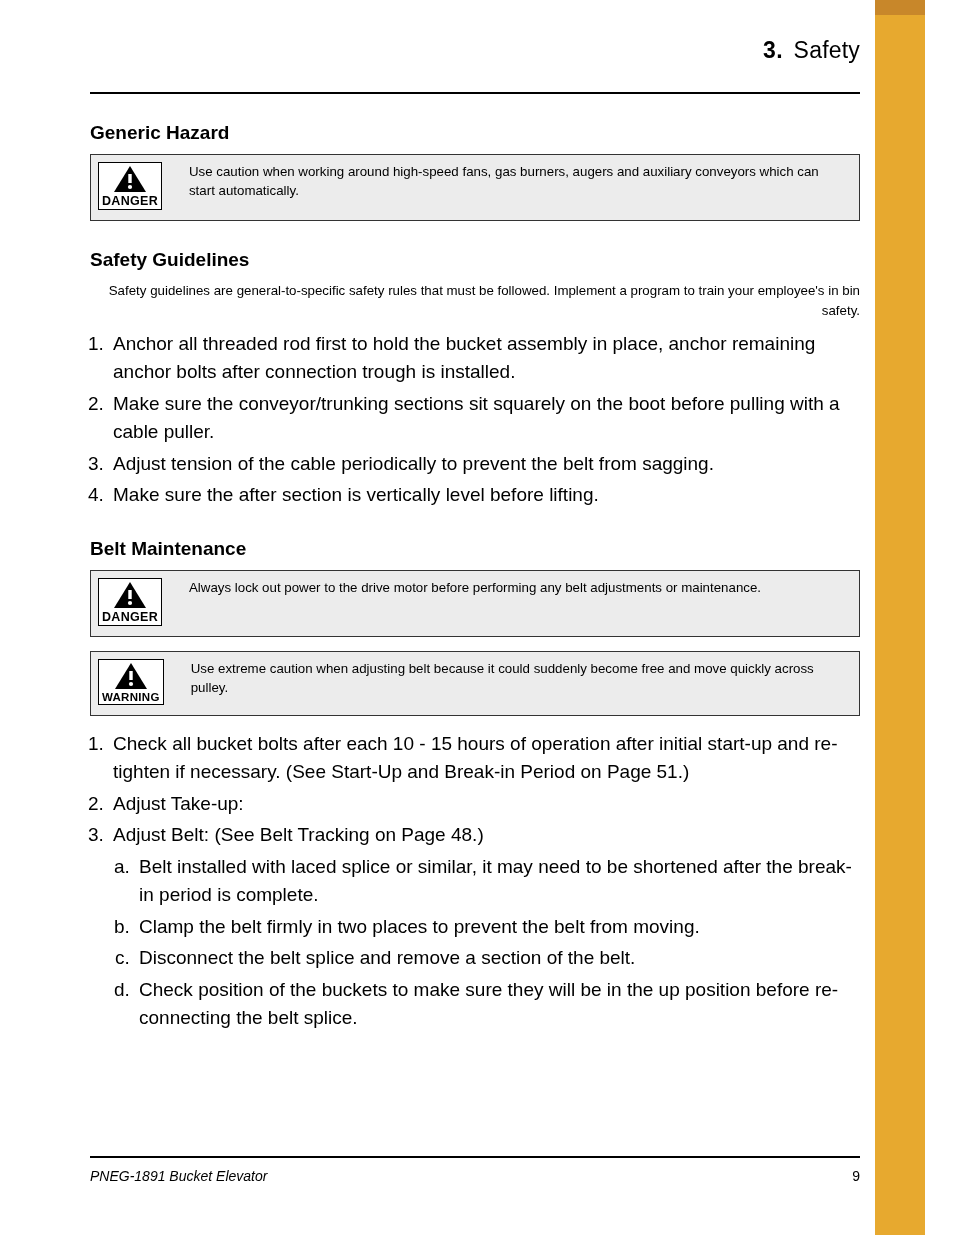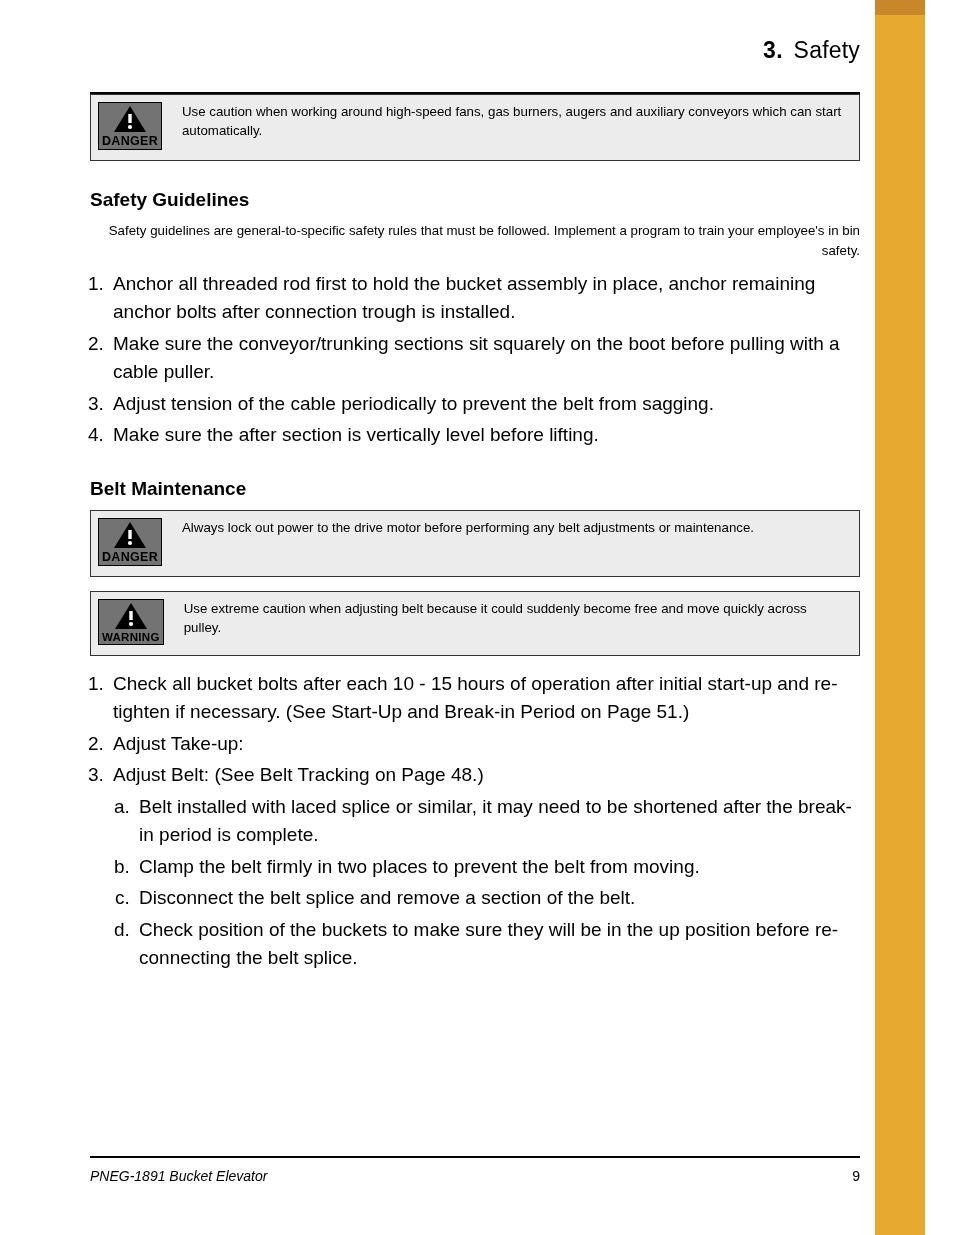--- a/index.html
+++ b/index.html
@@ -8,21 +8,21 @@
   .orange-bar { position: absolute; top: 0; right: 29px; width: 50px; height: 1235px; background: #e7a92f; }
   .orange-top { position: absolute; top: 0; right: 29px; width: 50px; height: 15px; background: #c8872a; }
   .content { position: absolute; top: 37px; left: 90px; width: 770px; }
   .hr-top { border: none; border-top: 2.5px solid #000; margin-top: 28px; }
   .hr-bottom { position: absolute; left: 90px; top: 1156px; width: 770px; border: none; border-top: 2px solid #000; }
   .chapter-header { text-align: right; margin-bottom: 6px; }
   .chapter-num { font-size: 23px; font-weight: bold; letter-spacing: 0.5px; }
   .chapter-title { font-size: 23px; font-weight: normal; letter-spacing: 0.2px; margin-left: 6px; }
   .section-title { font-size: 19px; font-weight: bold; margin: 28px 0 10px 0; }
   .callout { border: 1px solid #333; background: #ececec; padding: 7px 15px 10px 7px; margin: 0 0 14px 0; display: flex; align-items: flex-start; }
-  .callout .label { display: inline-block; border: 1px solid #000; background: #737373; padding: 2px 3px 1px 3px; text-align: center; margin-right: 20px; flex: 0 0 auto; }
+  .callout .label { display: inline-block; border: 1px solid #000; background: #ffffff; padding: 2px 3px 1px 3px; text-align: center; margin-right: 27px; flex: 0 0 auto; }
   .callout .label svg { display: block; margin: 0 auto 1px auto; }
   .callout .label-word { font-size: 12.5px; font-weight: bold; letter-spacing: 0.3px; }
   .label.warning .label-word { font-size: 11.5px; }
   .callout .body { font-size: 13.3px; line-height: 1.45; flex: 1; }
   p.body-text { font-size: 13.3px; line-height: 1.5; margin: 9px 0; text-align: right; }
   ol.num-list { font-size: 19px; line-height: 1.5; margin: 2px 0 6px 0; padding-left: 19px; }
   ol.num-list li { padding-left: 4px; margin-bottom: 3px; }
   ol.sub-list { list-style-type: lower-alpha; padding-left: 22px; margin-top: 3px; }
   ol.sub-list li { margin-bottom: 3px; }
   .footer { position: absolute; top: 1168px; left: 90px; width: 770px; font-size: 14px; color: #000; }
@@ -36,20 +36,21 @@
   <div class="orange-bar"></div>
   <div class="orange-top"></div>
 
   <div class="content">
     <div class="chapter-header">
       <span class="chapter-num">3.</span>
       <span class="chapter-title">Safety</span>
     </div>
     <hr class="hr-top">
 
+    <div class="section-title">Generic Hazard</div>
     <div class="callout">
       <div class="label">
         <svg width="34" height="28" viewBox="0 0 34 28">
             <polygon points="17,1 33,27 1,27" fill="#000"></polygon>
             <rect x="15.3" y="9" width="3.4" height="9" fill="#fff"></rect>
             <circle cx="17" cy="22" r="2.1" fill="#fff"></circle>
           </svg>
         <div class="label-word">DANGER</div>
       </div>
       <div class="body">Use caution when working around high-speed fans, gas burners, augers and auxiliary conveyors which can start automatically.</div>

